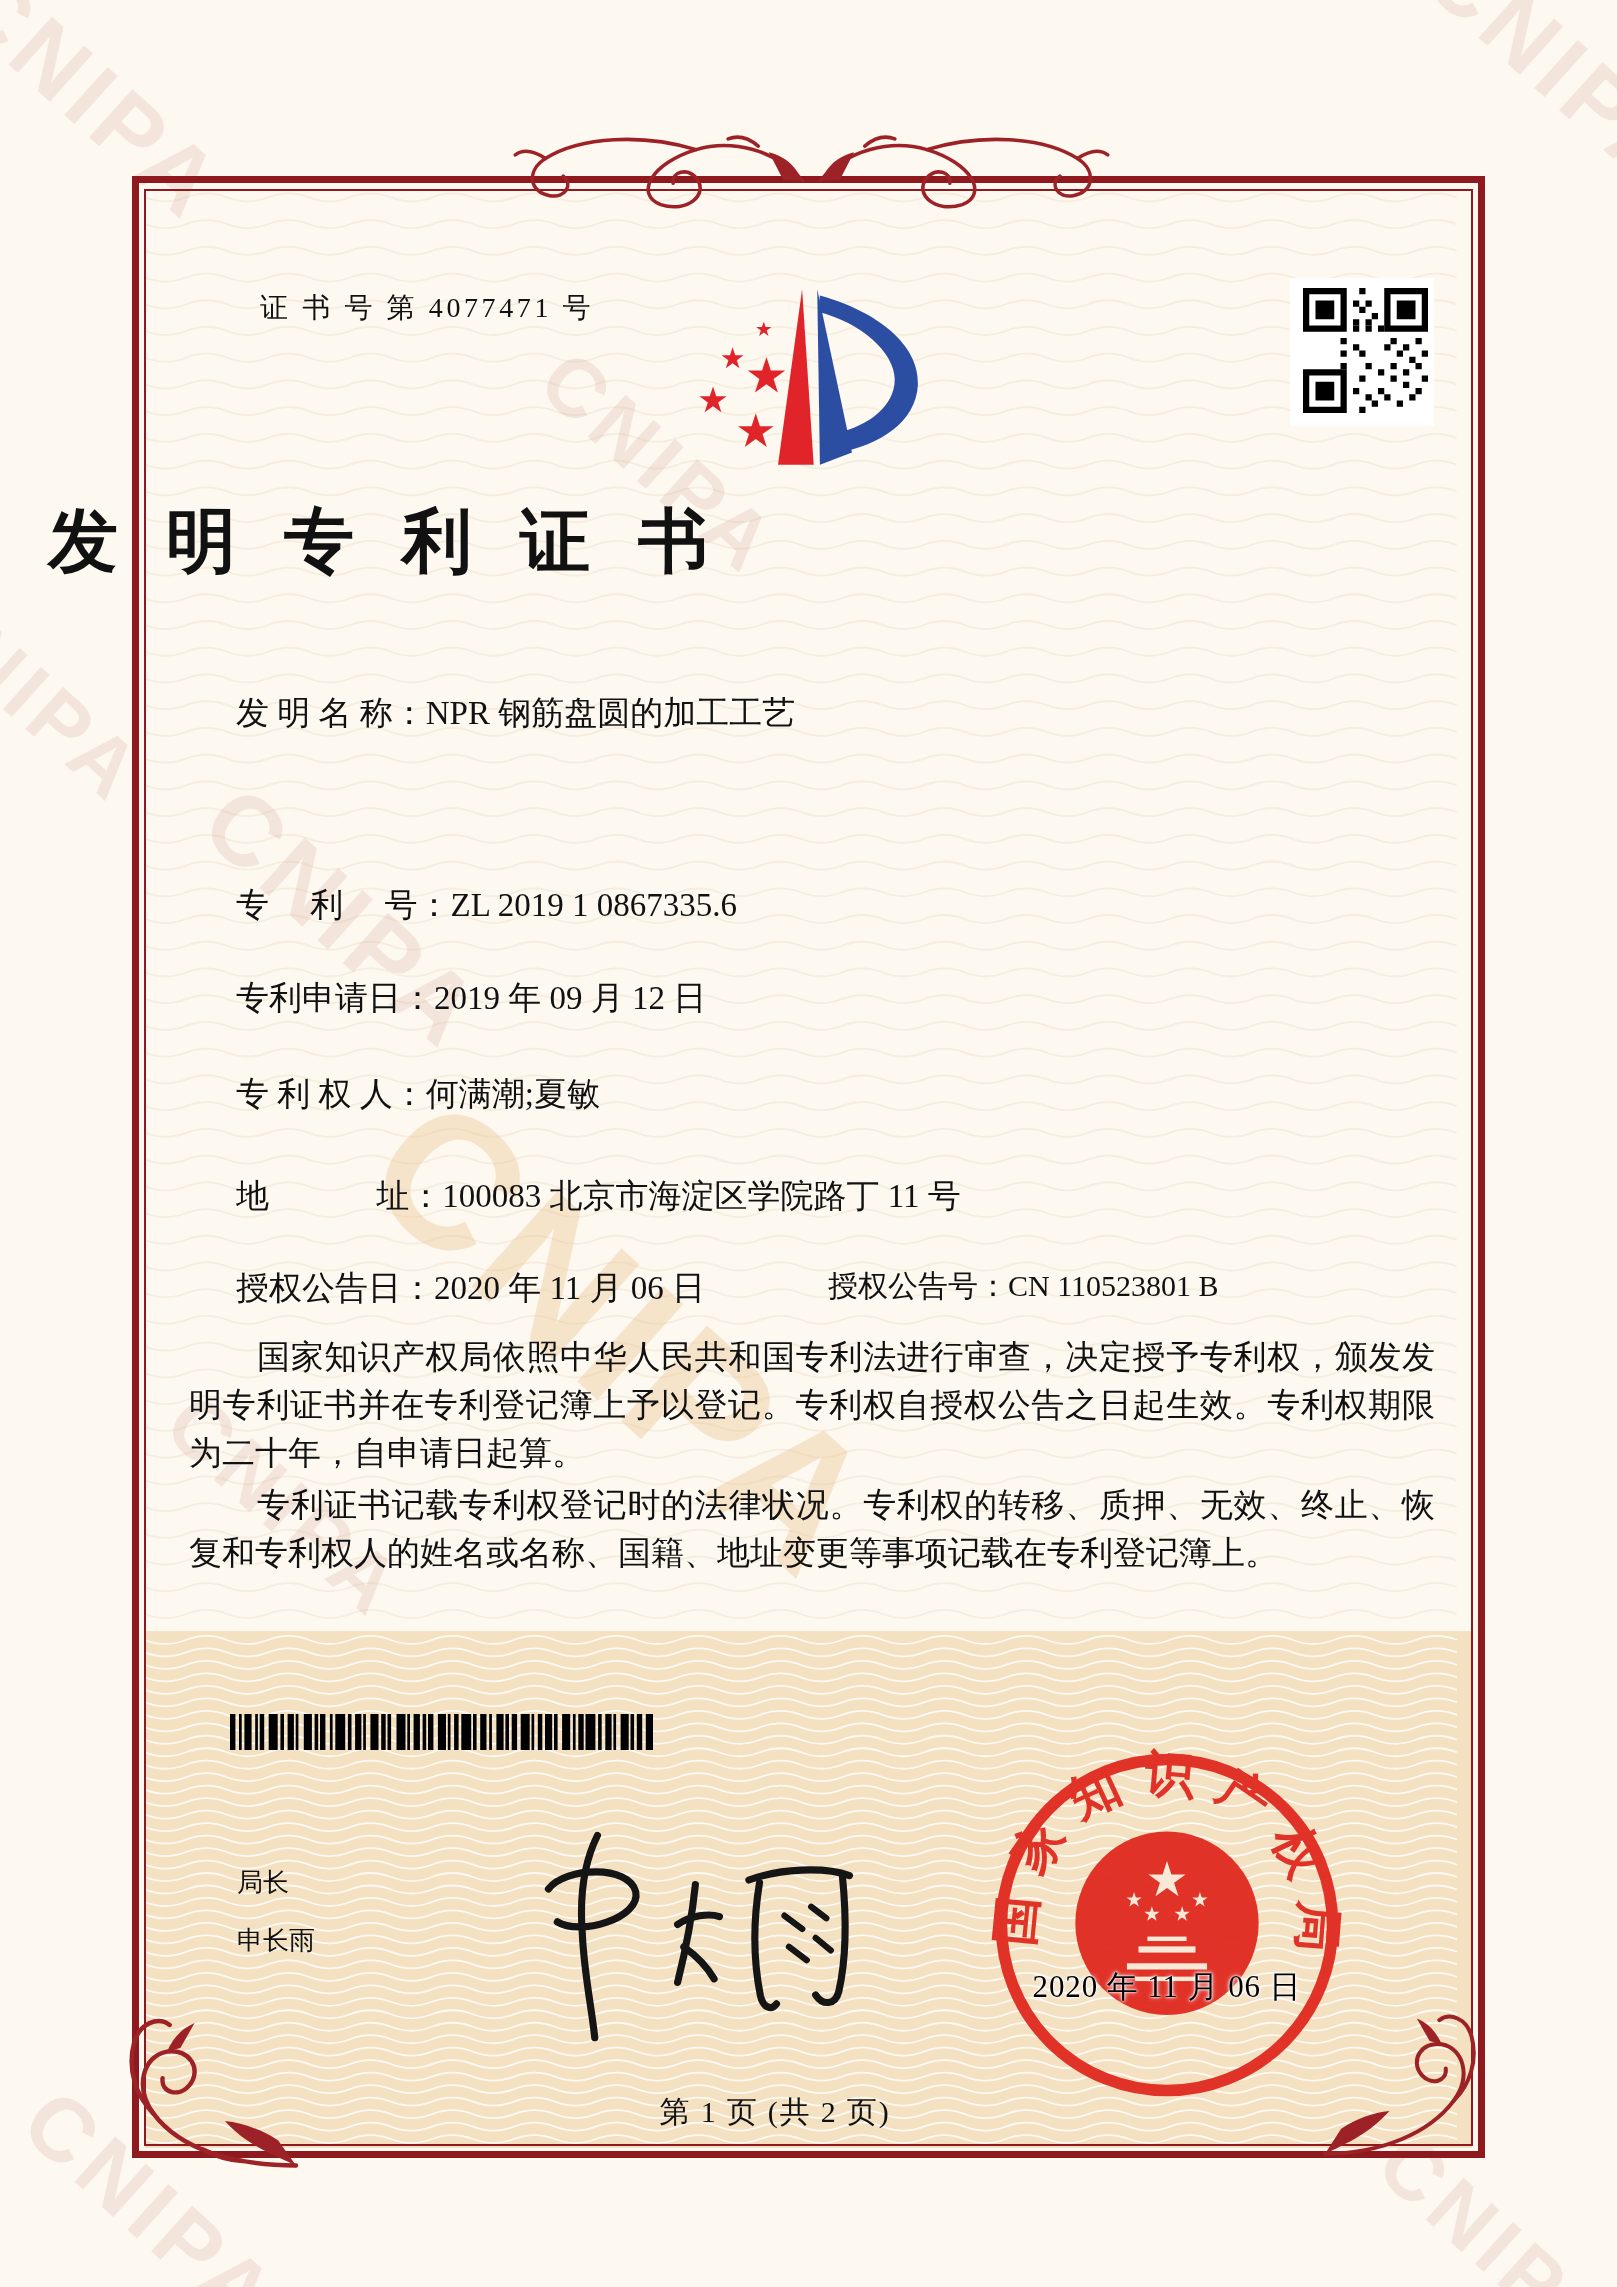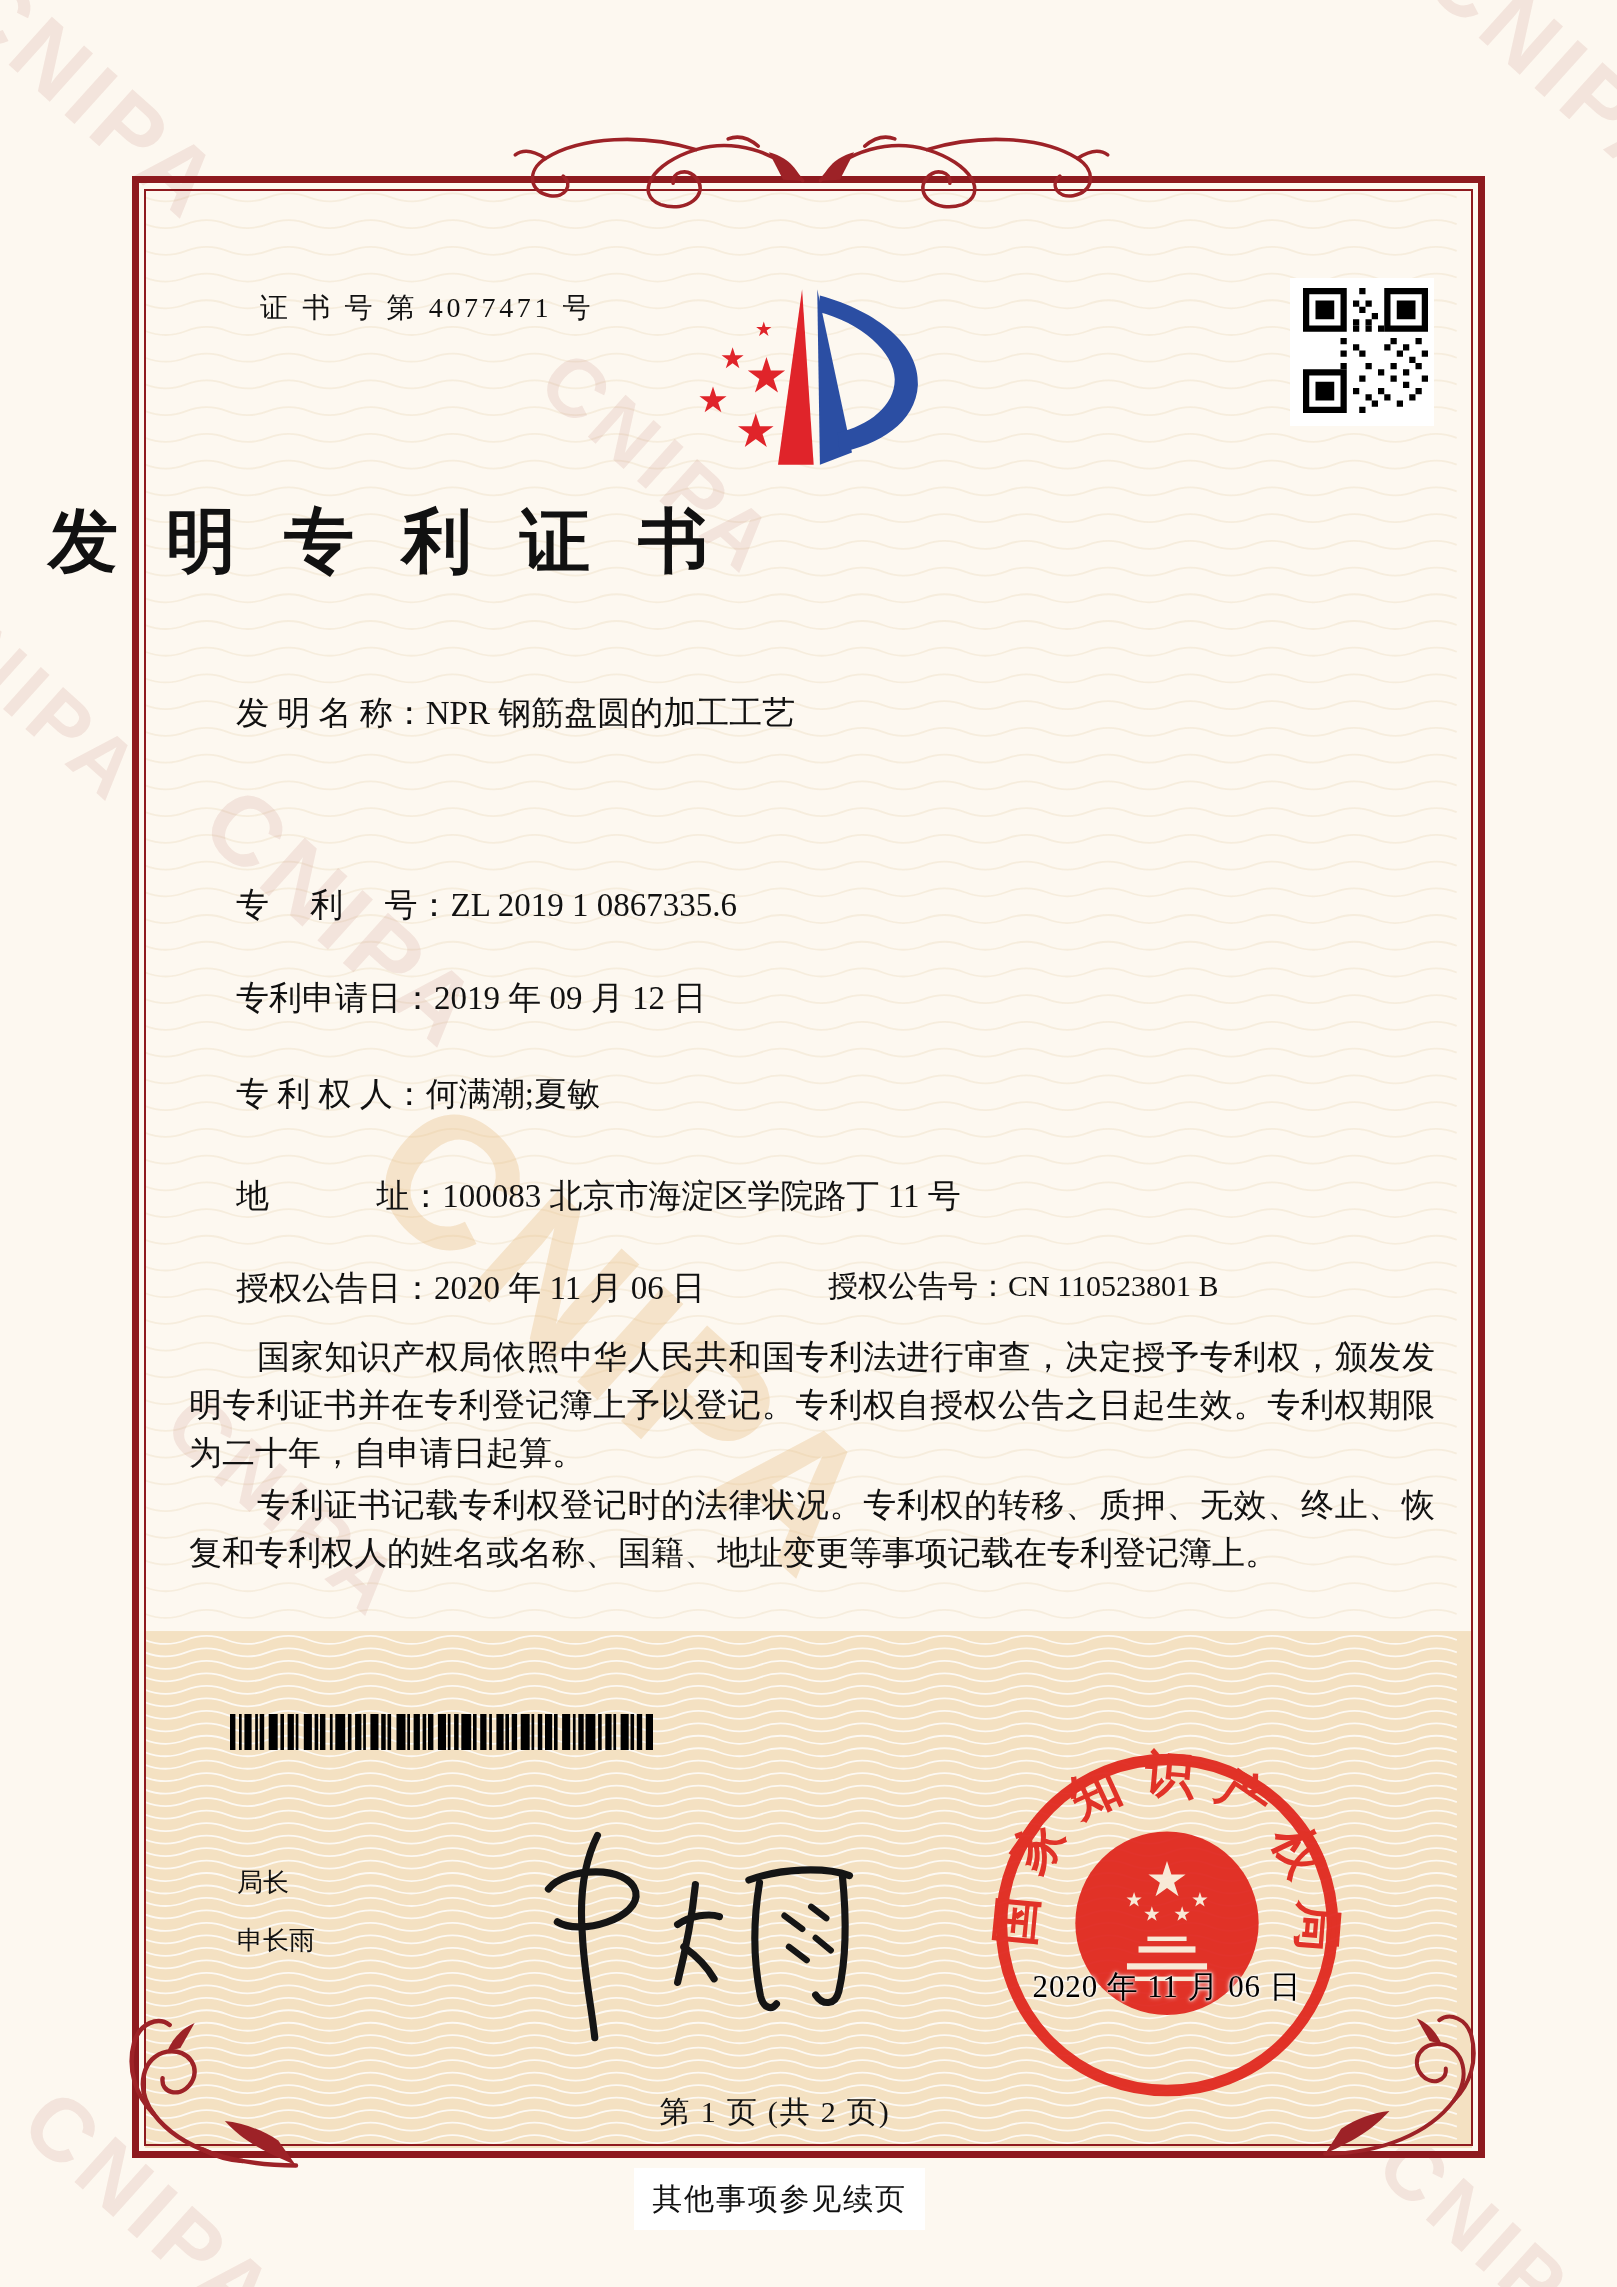--- a/index.html
+++ b/index.html
@@ -387,18 +387,15 @@
       <rect x="178" y="213" width="44" height="5"></rect>
       <rect x="168" y="224" width="64" height="7"></rect>
       <rect x="155" y="243" width="90" height="7"></rect>
       <rect x="164" y="258" width="72" height="5"></rect>
     </g>
   </svg>
   <div class="sealdate">2020 年 11 月 06 日</div>
 
   <div class="pageno">第 1 页 (共 2 页)</div>
 
-  <div class="notebox">
-    <span>其他事项参见续页</span>
-  </div>
 
 </div>
 
 
 </body></html>

